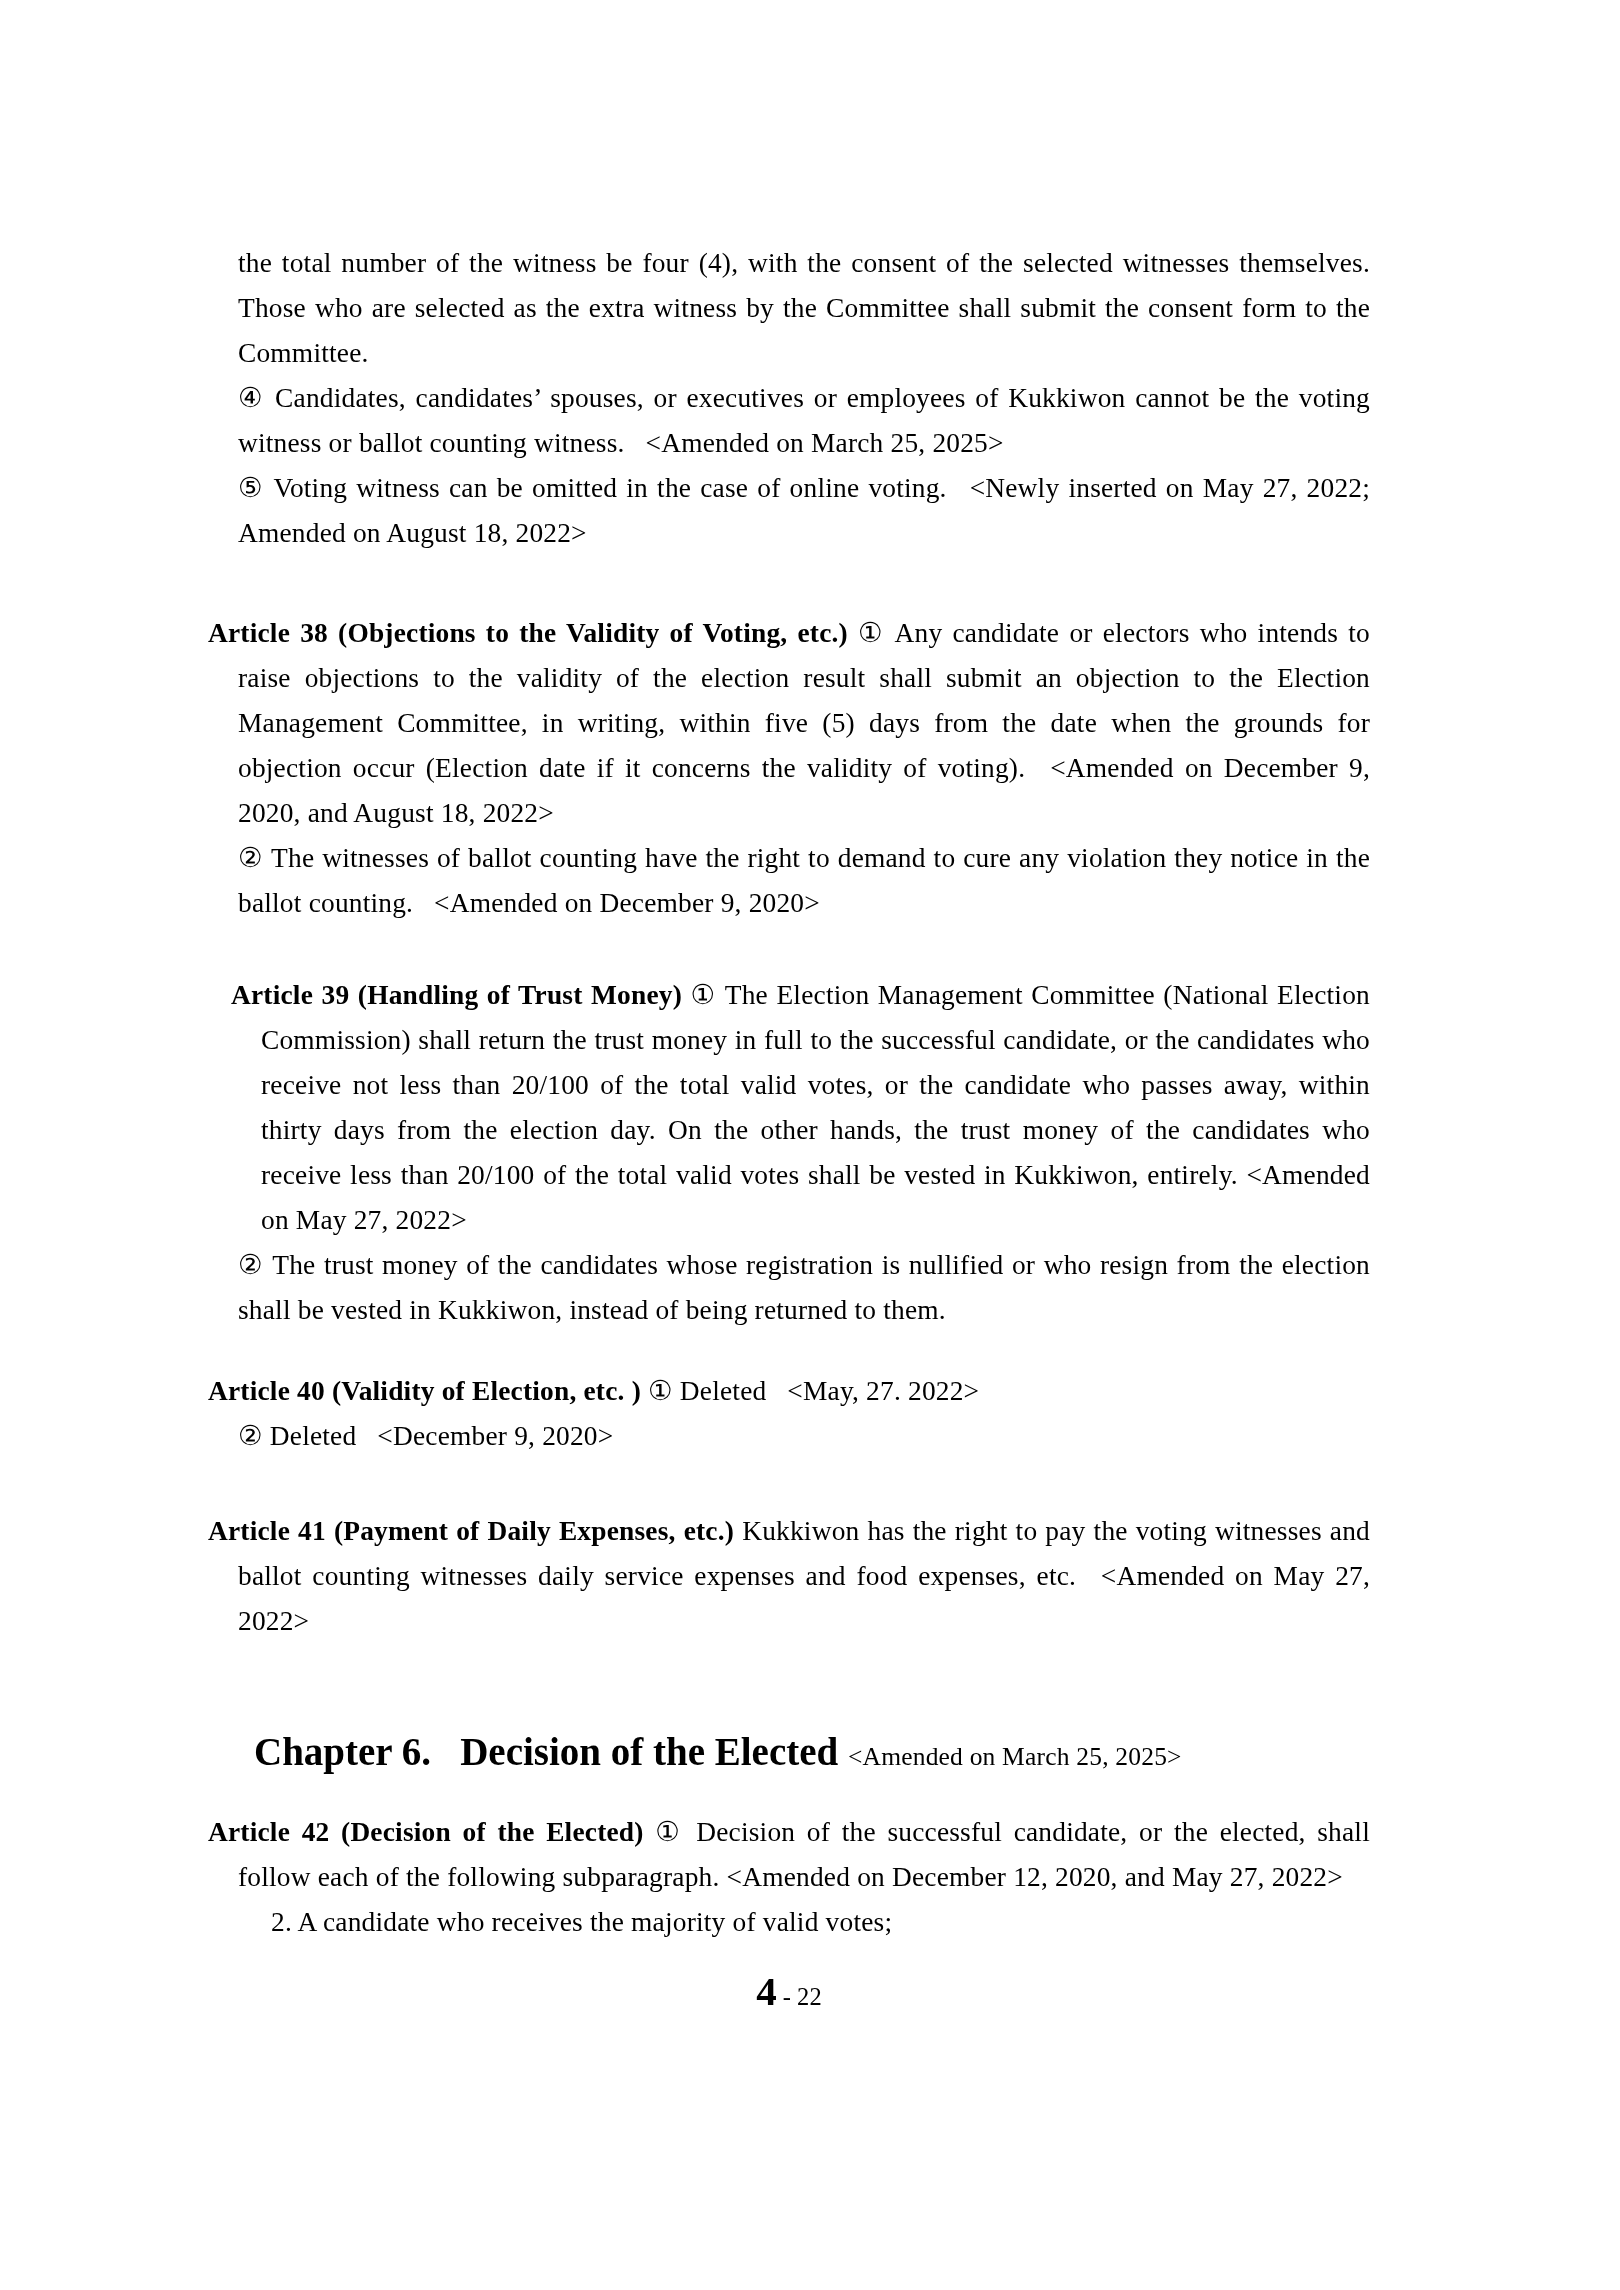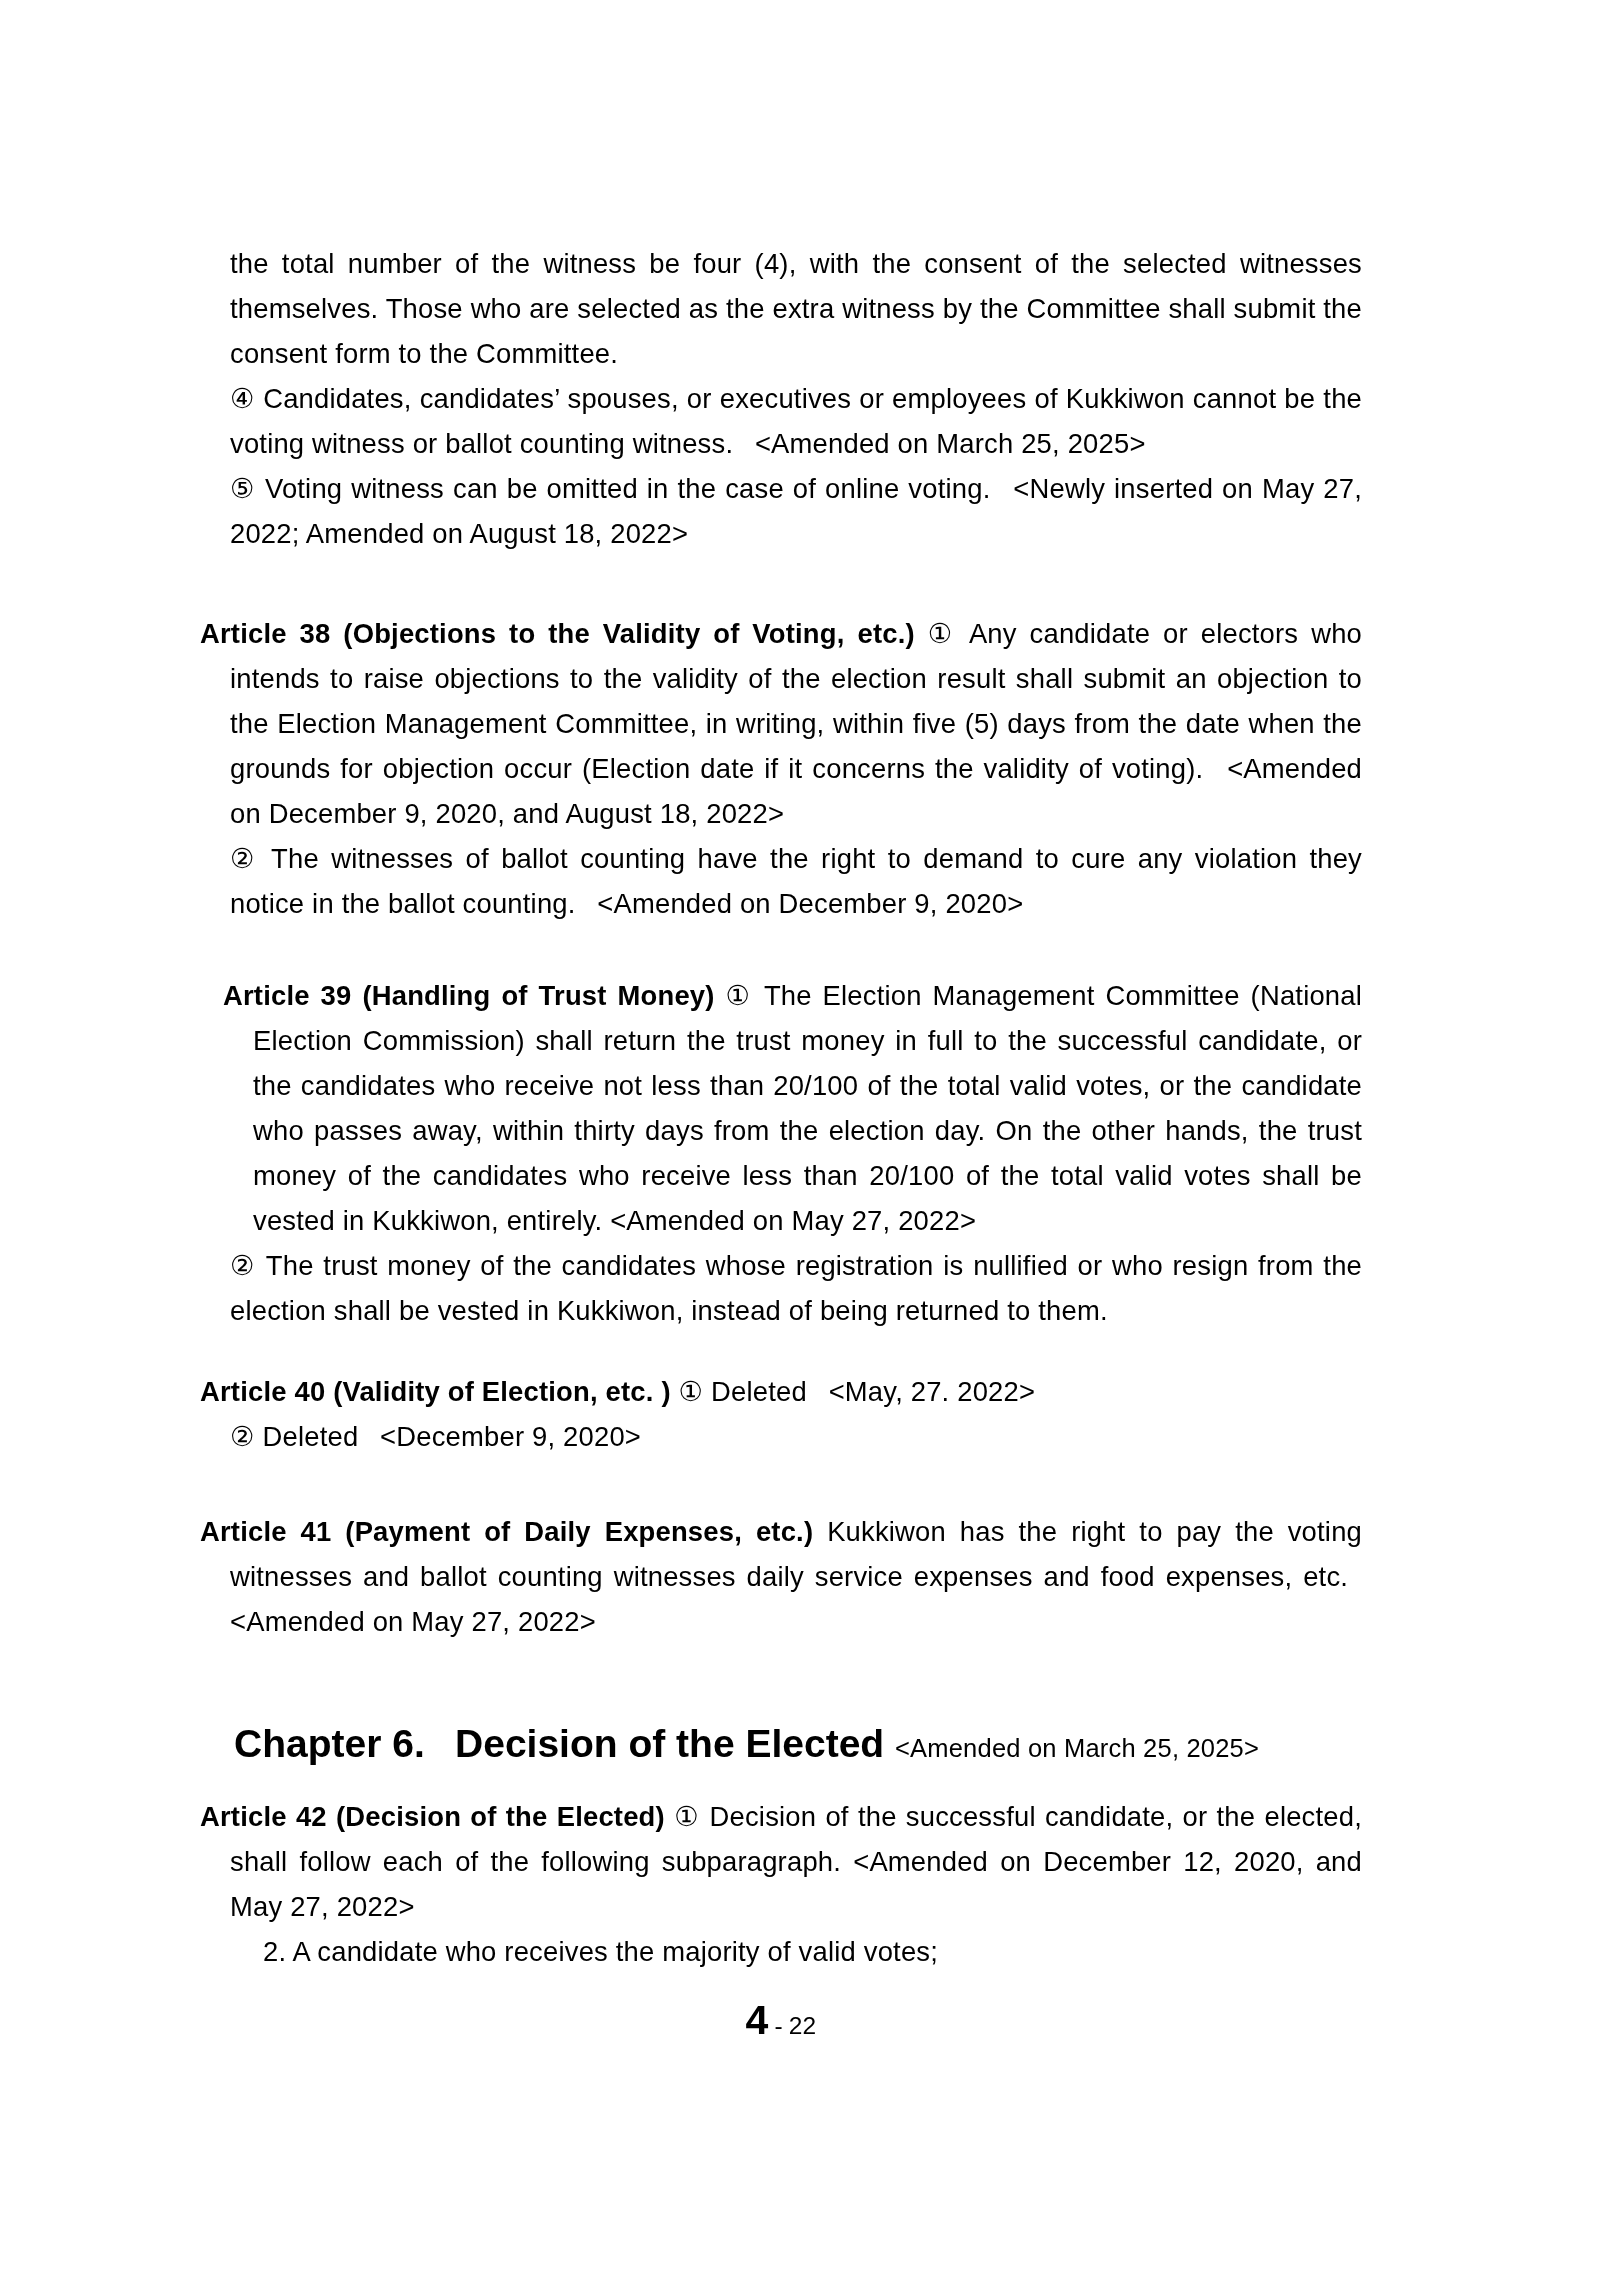--- a/index.html
+++ b/index.html
@@ -6,41 +6,42 @@
   body {
     width: 1620px; height: 2291px;
     background: #ffffff;
     color: #000000;
     font-family: "Liberation Sans", "DejaVu Sans", sans-serif;
     position: relative;
   }
   .page { position: absolute; inset: 0; background: #ffffff; }
   .content {
     position: absolute;
-    left: 200px; top: 241px; width: 1162px;
+    left: 208px; top: 241px; width: 1162px;
     font-size: 27.4px;
     line-height: 45px;
     text-align: justify;
     letter-spacing: 0.2px;
+    font-family: Liberation Serif, serif;
   }
   p { margin: 0; }
   .article { padding-left: 30px; text-indent: -30px; }
   .article b { font-weight: bold; }
   .item { padding-left: 30px; }
   .subitem { padding-left: 63px; }
   .sp-a38 { margin-top: 55px; }
   .sp-a39 { margin-top: 47px; margin-left: 23px; }
   .sp-a40 { margin-top: 36px; }
   .sp-a41 { margin-top: 50px; }
   .sp-a42 { margin-top: 24px; }
   .chapter {
     margin-top: 78px;
-    margin-left: 34px;
+    margin-left: 46px;
     font-size: 39px;
-    line-height: 43px;
+    line-height: 59px;
     font-weight: bold;
     text-align: left;
     text-indent: 0;
     letter-spacing: 0;
   }
   .chapter .note {
     font-size: 25.5px;
     font-weight: normal;
     letter-spacing: 0.2px;
   }

